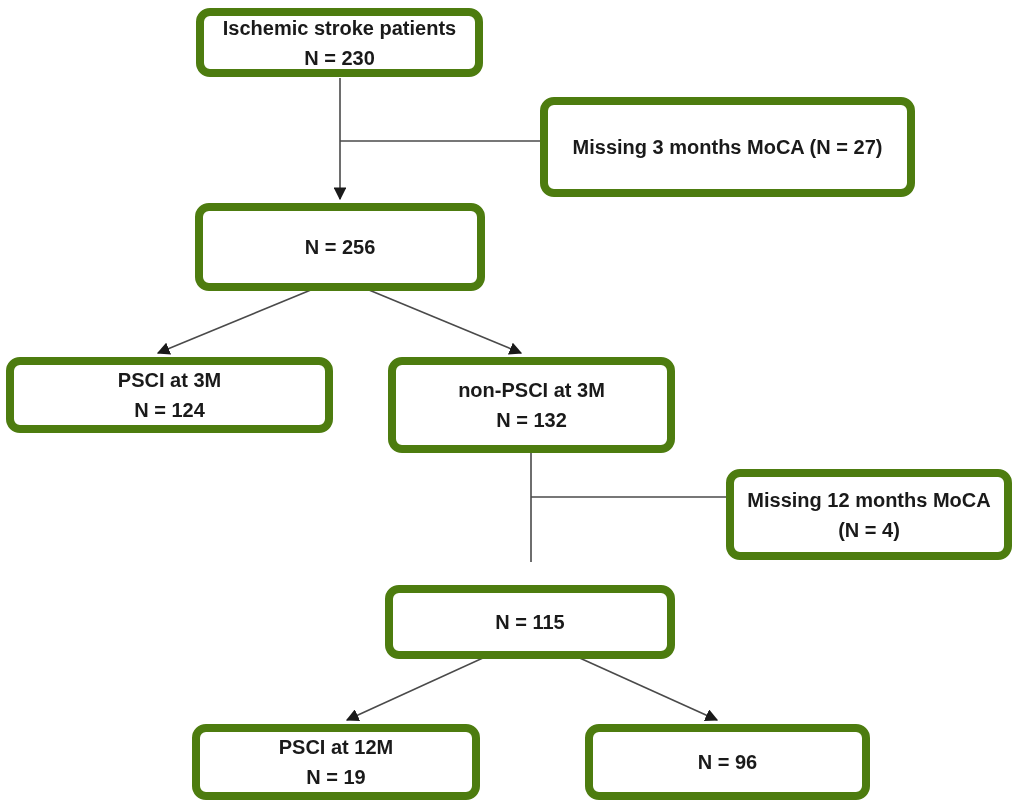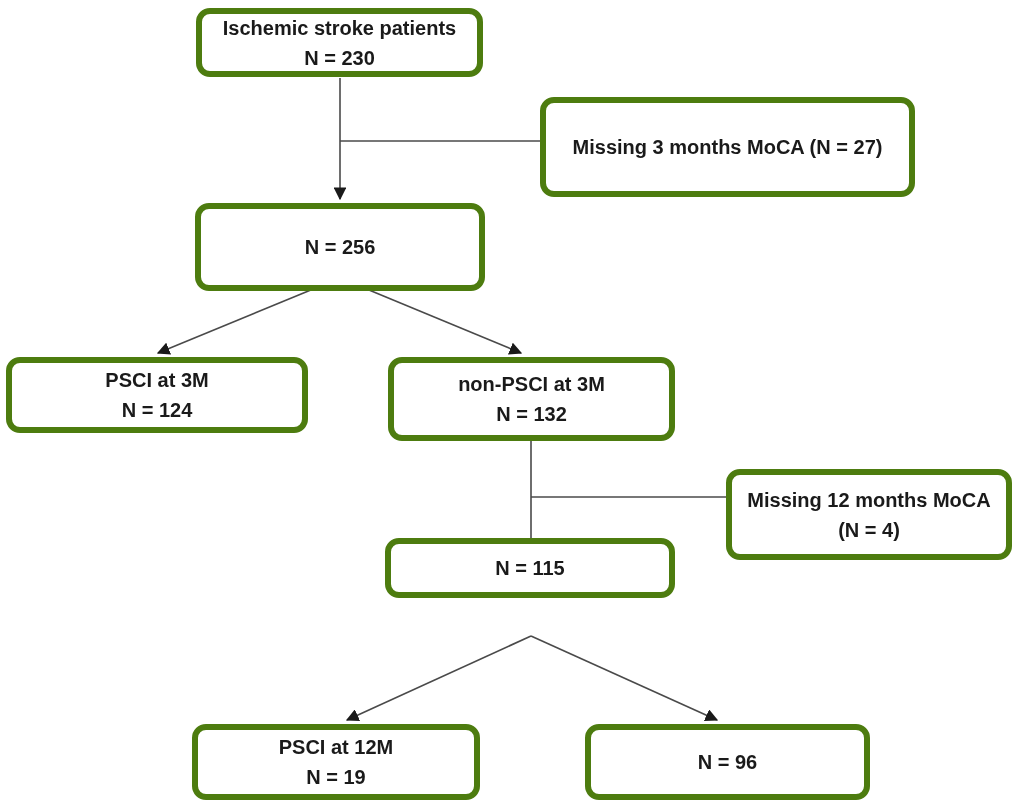--- a/index.html
+++ b/index.html
@@ -19,21 +19,21 @@
     position: absolute;
     left: 0;
     top: 0;
     width: 1020px;
     height: 808px;
     pointer-events: none;
   }
   .box {
     position: absolute;
     box-sizing: border-box;
-    border: 6px solid #4d7c0f;
+    border: 8px solid #4d7c0f;
     border-radius: 14px;
     background: #ffffff;
     display: flex;
     flex-direction: column;
     align-items: center;
     justify-content: center;
     text-align: center;
     color: #1a1a1a;
     font-weight: bold;
     font-size: 20px;
@@ -75,36 +75,36 @@
   </div>
 
   <div class="box side" style="left:540px;top:97px;width:375px;height:100px">
     <div class="bl">Missing 3 months MoCA (N = 27)</div>
   </div>
 
   <div class="box" style="left:195px;top:203px;width:290px;height:88px">
     <div class="bl">N = 256</div>
   </div>
 
-  <div class="box" style="left:6px;top:357px;width:302px;height:76px">
+  <div class="box" style="left:6px;top:357px;width:327px;height:76px">
     <div class="bl">PSCI at 3M</div>
     <div class="bl">N = 124</div>
   </div>
 
-  <div class="box" style="left:388px;top:357px;width:287px;height:84px">
+  <div class="box" style="left:388px;top:357px;width:287px;height:96px">
     <div class="bl">non-PSCI at 3M</div>
     <div class="bl">N = 132</div>
   </div>
 
   <div class="box" style="left:726px;top:469px;width:286px;height:91px">
     <div class="bl">Missing 12 months MoCA</div>
     <div class="bl">(N = 4)</div>
   </div>
 
-  <div class="box" style="left:385px;top:538px;width:290px;height:60px">
+  <div class="box" style="left:385px;top:585px;width:290px;height:74px">
     <div class="bl">N = 115</div>
   </div>
 
   <div class="box" style="left:192px;top:724px;width:288px;height:76px">
     <div class="bl">PSCI at 12M</div>
     <div class="bl">N = 19</div>
   </div>
 
   <div class="box" style="left:585px;top:724px;width:285px;height:76px">
     <div class="bl">N = 96</div>

